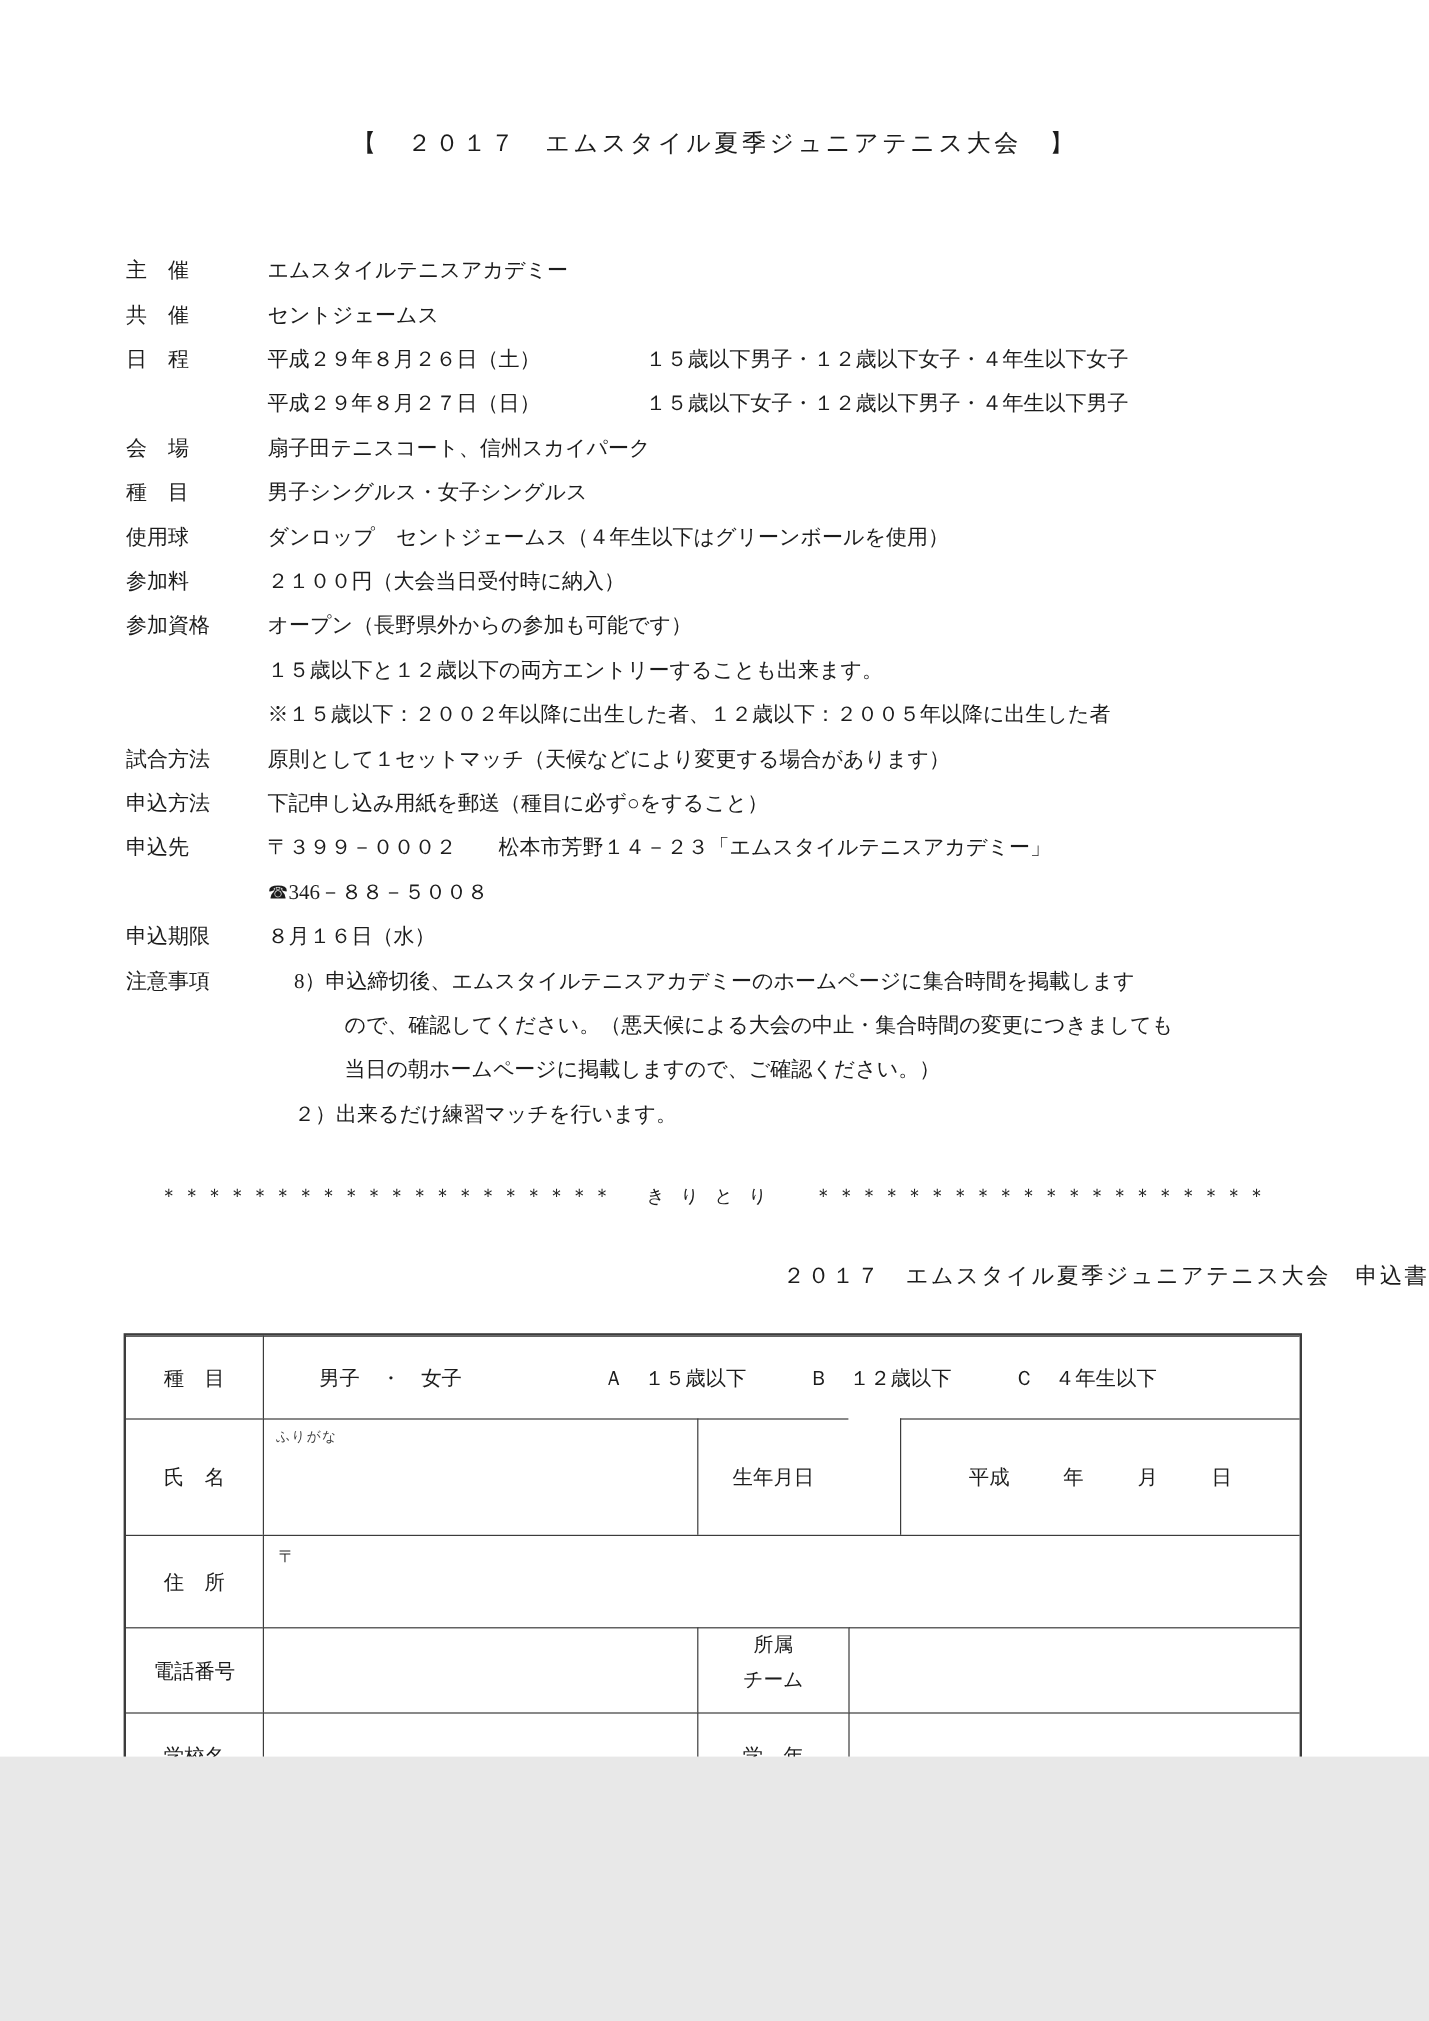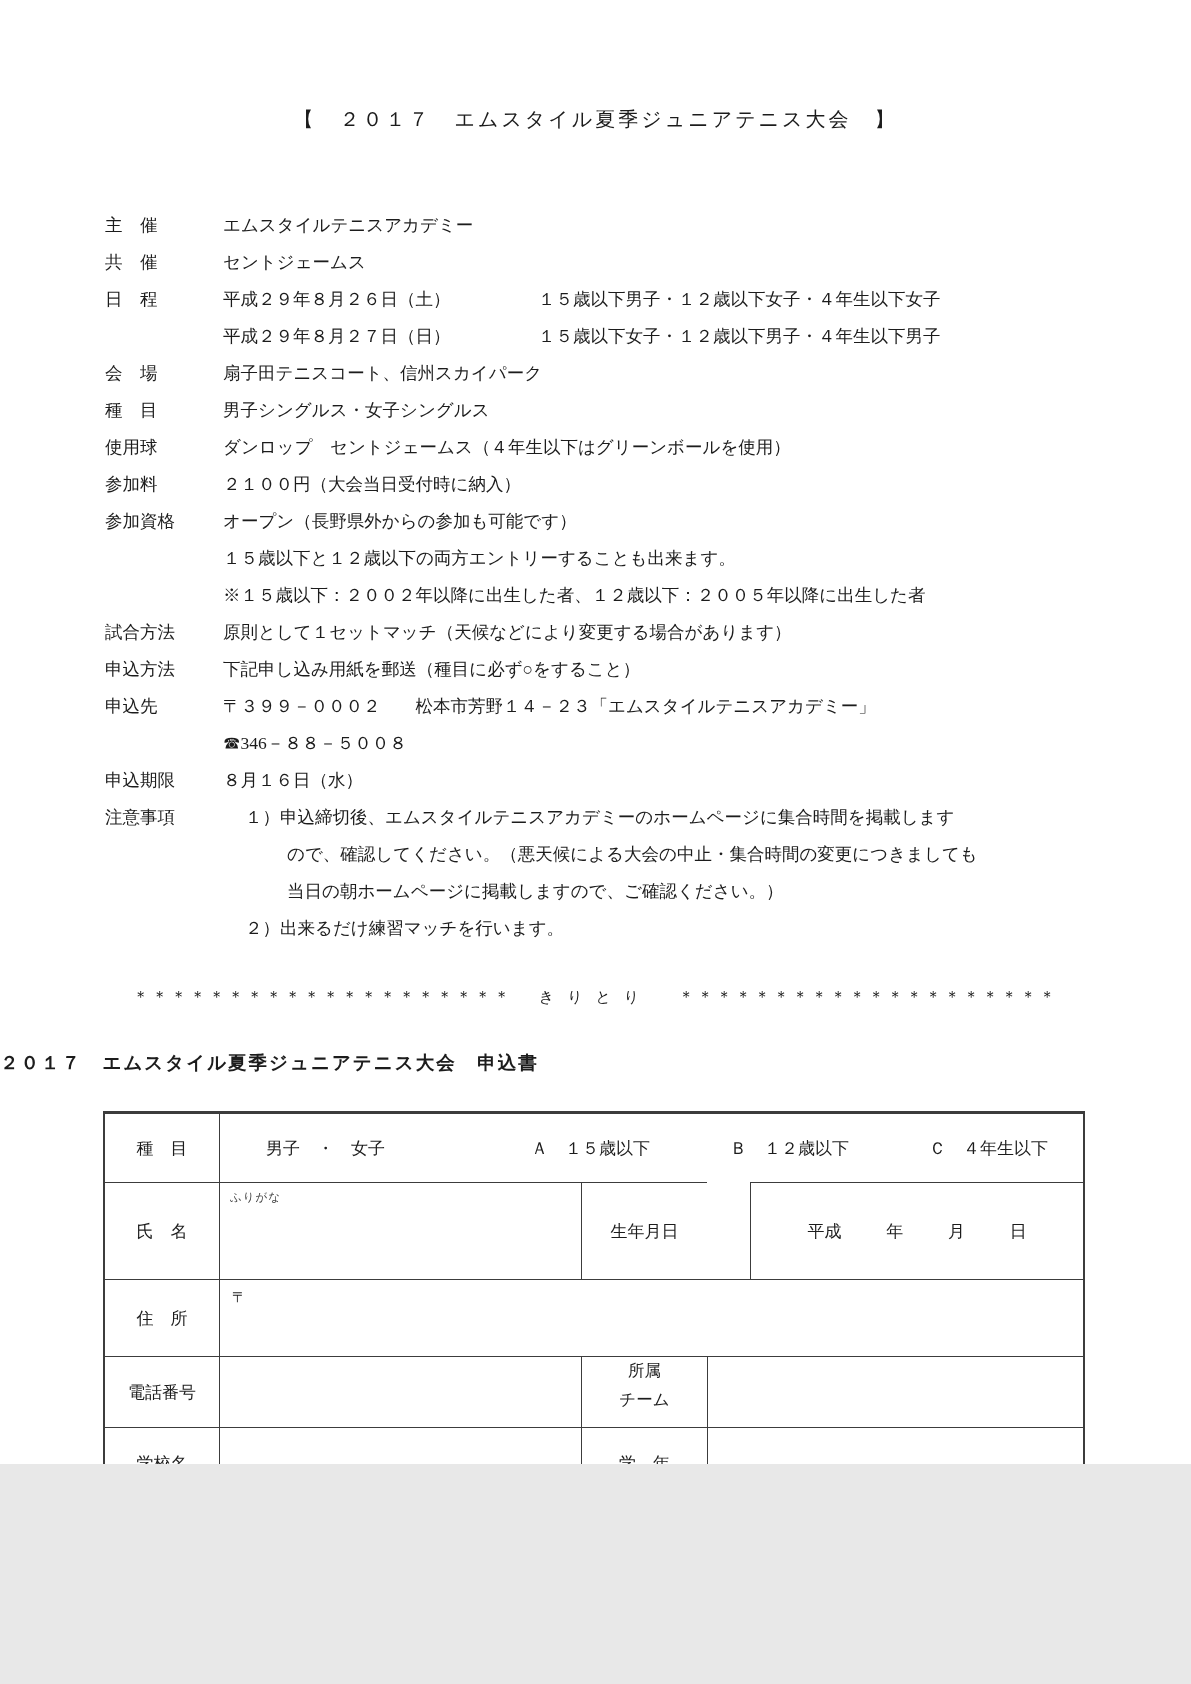--- a/index.html
+++ b/index.html
@@ -27,39 +27,38 @@
   .indent-cont  { padding-left:64px; }
   .kiritori {
     margin-top:40px;
     display:flex; justify-content:center; align-items:center;
     font-size:16px;
   }
   .kiritori .stars { letter-spacing:3px; white-space:pre; }
   .kiritori .cut-label { margin:0 26px; letter-spacing:13px; white-space:pre; font-size:15px; }
   .form-title {
     margin-top:42px;
-    text-align:left;
+    text-align:right;
     font-size:18.5px;
     letter-spacing:2px;
     white-space:pre;
-    font-weight:bold;
   }
   .form-table {
     margin:36px 0 0 103px;
     width:978px;
     border:2px solid #3c3c3c;
     display:grid;
     grid-template-columns:114px 362px 126px 376px;
     grid-auto-rows:min-content;
     font-size:17px;
   }
   .cell { border-top:1px solid #3c3c3c; border-left:1px solid #3c3c3c; position:relative; }
   .cell.first-col { border-left:none; }
   .label-cell { display:flex; align-items:center; justify-content:center; white-space:pre; }
-  .span3 { grid-column:2 / 5;gap:28px; }
+  .span3 { grid-column:2 / 5; }
   .h-event { height:68px; }
   .h-name { height:96px; }
   .h-addr { height:76px; }
   .h-phone { height:70px; }
   .h-school { height:70px; }
   .h-record { height:76px; }
   .event-cell { display:flex; align-items:center; padding-left:46px; white-space:pre; }
   .event-gender { margin-right:118px; }
   .event-class { margin-right:52px; }
   .furigana {
@@ -137,21 +136,21 @@
     <div class="info-row">
       <div class="info-label"></div>
       <div class="info-content">☎346－８８－５００８</div>
     </div>
     <div class="info-row">
       <div class="info-label">申込期限</div>
       <div class="info-content">８月１６日（水）</div>
     </div>
     <div class="info-row">
       <div class="info-label">注意事項</div>
-      <div class="info-content indent-note">１）申込締切後、エムスタイルテニスアカデミーのホームページに集合時間を掲載します</div>
+      <div class="info-content indent-note">8）申込締切後、エムスタイルテニスアカデミーのホームページに集合時間を掲載します</div>
     </div>
     <div class="info-row">
       <div class="info-label"></div>
       <div class="info-content indent-cont">ので、確認してください。（悪天候による大会の中止・集合時間の変更につきましても</div>
     </div>
     <div class="info-row">
       <div class="info-label"></div>
       <div class="info-content indent-cont">当日の朝ホームページに掲載しますので、ご確認ください。）</div>
     </div>
     <div class="info-row">

